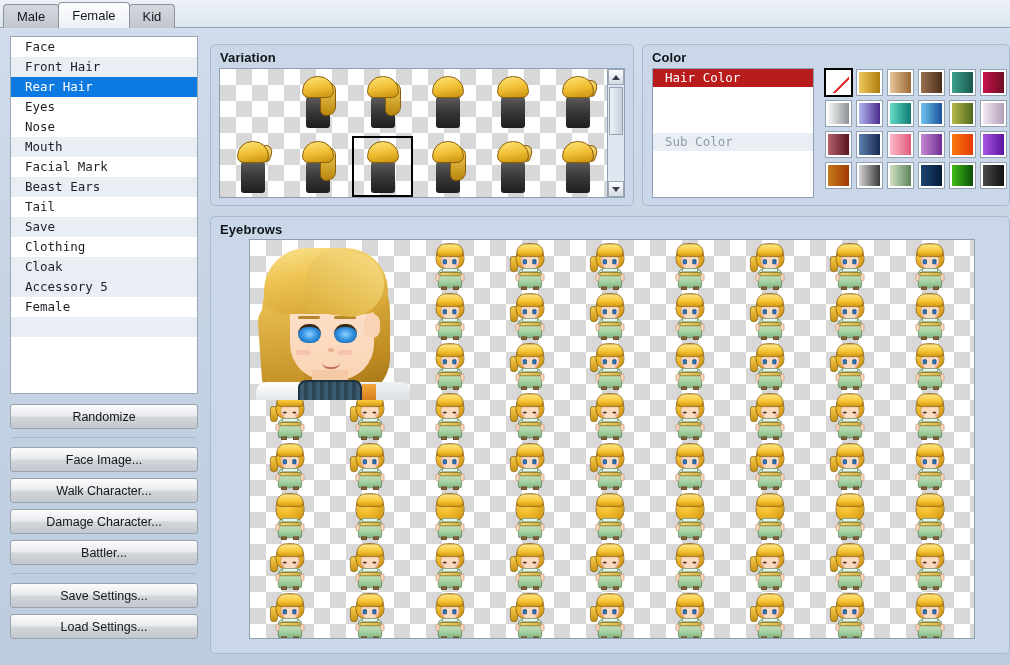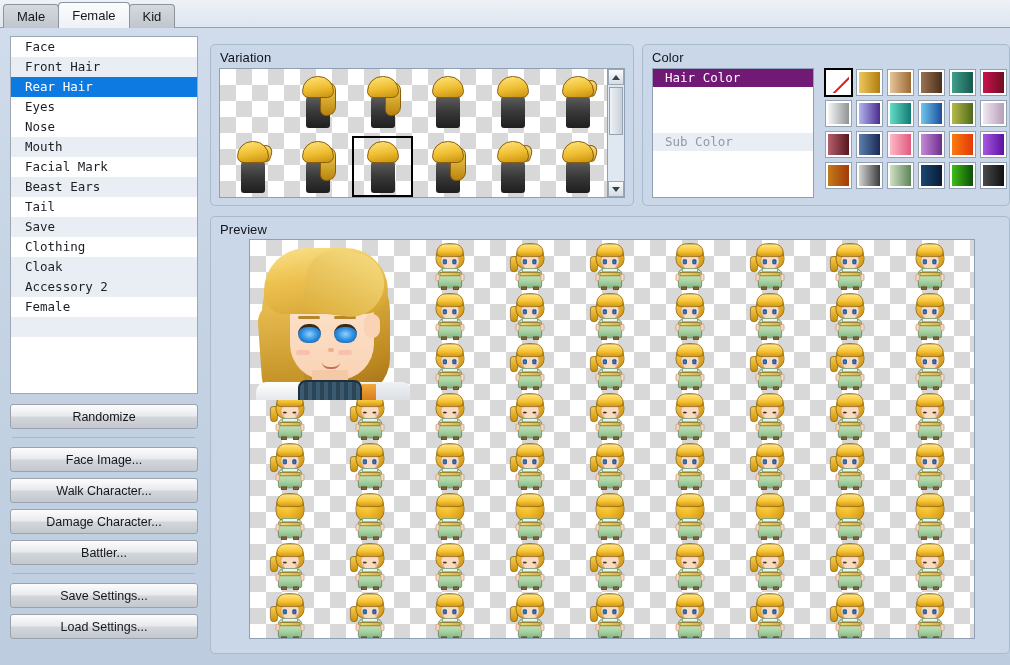--- a/index.html
+++ b/index.html
@@ -97,21 +97,21 @@
   
   .group {
     position: absolute;
     background: #c9d7e8;
     border: 1px solid #a9bacd;
     border-radius: 5px;
     box-sizing: border-box;
   }
   .group-title {
     position: absolute; left: 9px; top: 5px;
-    font-size: 13px; font-weight: normal;
+    font-size: 13px; font-weight: bold;
     color: #111418;
     letter-spacing: .1px;
   }
 
   
   .checker {
     background-image:
       linear-gradient(45deg,#d8d8d8 25%, transparent 25%, transparent 75%, #d8d8d8 75%),
       linear-gradient(45deg,#d8d8d8 25%, transparent 25%, transparent 75%, #d8d8d8 75%);
     background-size: 32px 32px;
@@ -185,21 +185,21 @@
   .cl-row {
     height: 18px; line-height: 18px;
     padding-left: 12px;
     font-size: 12.5px;
     font-family: "DejaVu Sans Mono", monospace;
     color: #1b1f24;
     box-sizing: border-box;
     white-space: nowrap;
   }
   .cl-row.alt { background: #e9eef4; margin-top: 46px; }
-  .cl-row.sel { background: #701a75; color: #fff; }
+  .cl-row.sel { background: #b91c1c; color: #fff; }
   .cl-row.dim { color: #8e99a5; }
 
   .swatches {
     position: absolute; left: 180px; top: 22px;
     display: grid;
     grid-template-columns: repeat(6, 31px);
     grid-template-rows: repeat(4, 31px);
     gap: 0px;
   }
   .sw-wrap {
@@ -443,21 +443,21 @@
         <div class="lb-row sel">Rear Hair</div>
         <div class="lb-row">Eyes</div>
         <div class="lb-row">Nose</div>
         <div class="lb-row alt">Mouth</div>
         <div class="lb-row">Facial Mark</div>
         <div class="lb-row alt">Beast Ears</div>
         <div class="lb-row">Tail</div>
         <div class="lb-row alt">Save</div>
         <div class="lb-row">Clothing</div>
         <div class="lb-row alt">Cloak</div>
-        <div class="lb-row alt">Accessory 2</div>
+        <div class="lb-row alt">Accessory 5</div>
         <div class="lb-row">Female</div>
         <div class="lb-row alt"></div>
       </div>
 
     <div class="btns">
       <button class="btn">Randomize</button>
 
       <div class="sep"></div>
 
       <button class="btn">Face Image...</button>
@@ -647,21 +647,21 @@
         <div class="sw-wrap">
           <div class="sw" style="background: linear-gradient(90deg, rgb(63, 190, 23) 0%, rgb(13, 79, 8) 100%);"></div>
         </div>
         <div class="sw-wrap">
           <div class="sw" style="background: linear-gradient(90deg, rgb(74, 74, 74) 0%, rgb(17, 17, 17) 100%);"></div>
         </div>
       </div>
   </div>
 
   <div class="group" id="preview">
-    <div class="group-title">Preview</div>
+    <div class="group-title">Eyebrows</div>
     <div class="prev-view checker">
       <div class="sprite-grid" id="sprite-grid">
           <div class="cell" style="left: 160px; top: 0px; width: 80px; height: 50px;">
             <div class="chibi notail" style="transform: translate(-50%, -50%) scale(0.8);">
               <div class="ch-hairback"></div>
               <div class="ch-face"></div>
               <div class="ch-bangs"></div>
               <div class="ch-eye l"></div>
               <div class="ch-eye r"></div>
               <div class="ch-cheek l"></div>

